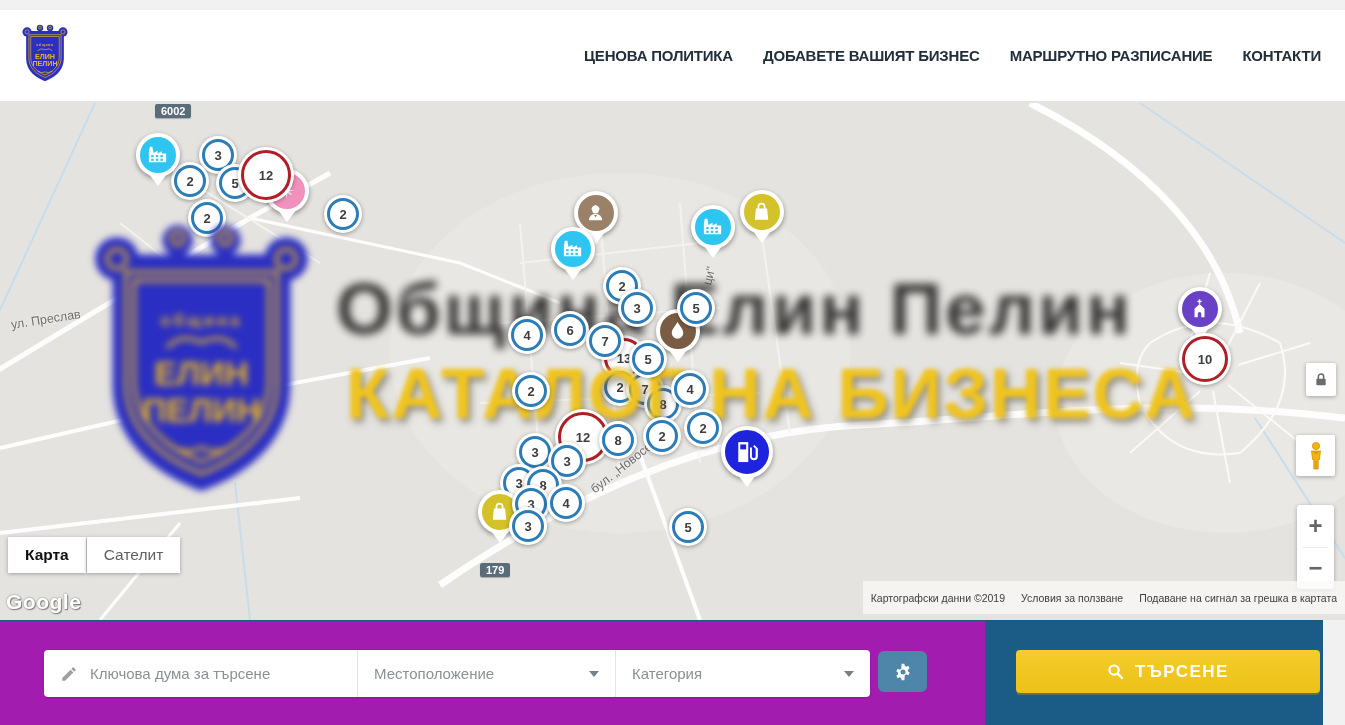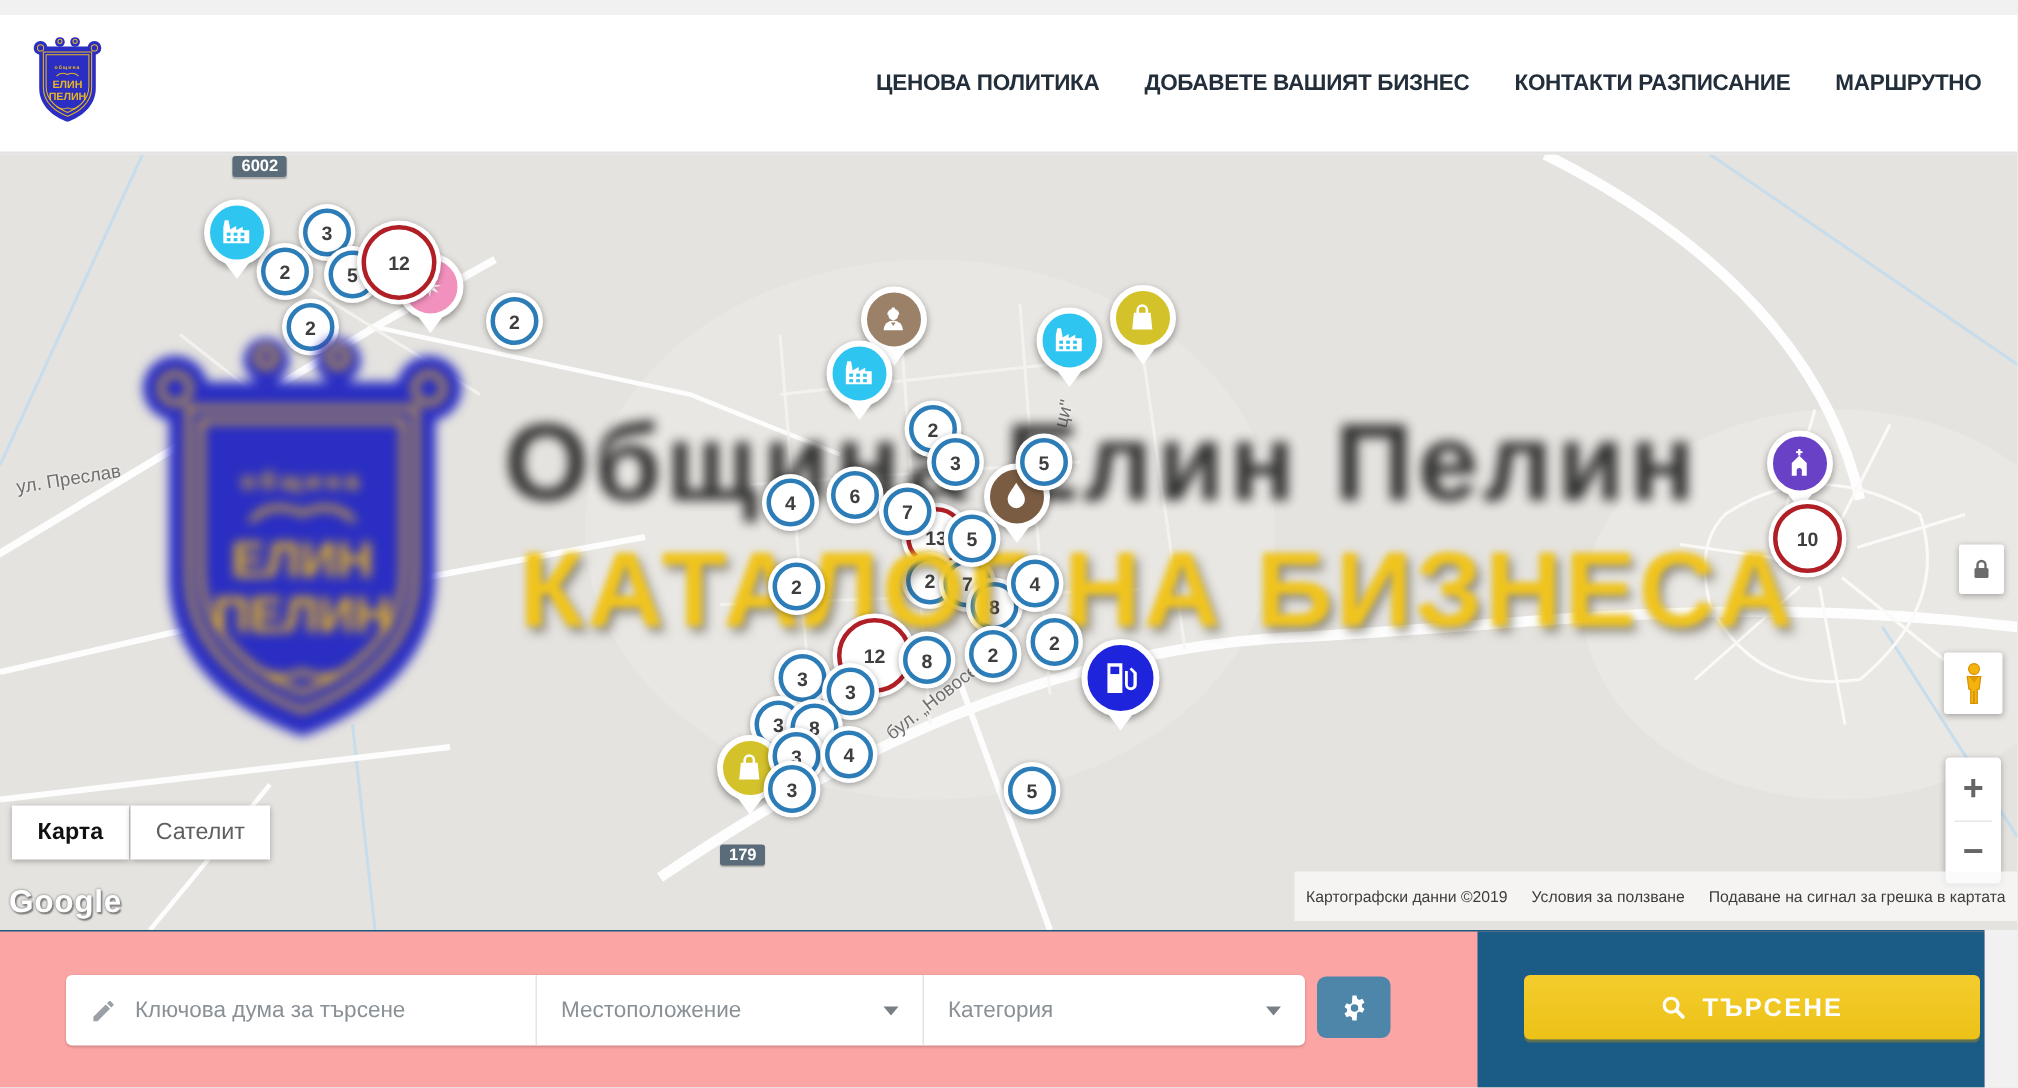--- a/index.html
+++ b/index.html
@@ -39,21 +39,21 @@
   #zoomctl { left:1297px; top:402px; width:37px; height:84px; border-radius:3px; flex-direction:column; }
   .zbtn { width:100%; height:41px; display:flex; align-items:center; justify-content:center; font-size:24px; font-weight:bold; color:#666; cursor:pointer; }
   .zdiv { width:25px; height:1px; background:#e6e6e6; }
   #maptype { position:absolute; left:8px; top:434px; z-index:10; display:flex; gap:1px; }
   .mt-btn { background:#fff; height:36px; line-height:36px; padding:0 17px; font-size:15.5px; box-shadow:0 1px 4px rgba(0,0,0,.3); cursor:pointer; color:#5f5f5f; }
   .mt-btn.active { font-weight:bold; color:#111; }
   #google-logo { position:absolute; left:6px; bottom:6px; z-index:10; font-size:21px; font-weight:bold; color:#fff; letter-spacing:.5px; text-shadow:0 0 1px #9a9a9a,0 0 2px #8a8a8a,1px 1px 1px #777; cursor:pointer; }
   #attrib { position:absolute; right:0; bottom:6px; height:33px; background:rgba(250,250,250,.75); display:flex; gap:16px; align-items:center; padding:0 8px; font-size:10.5px; color:#3d3d3d; z-index:10; white-space:nowrap; }
   #attrib span { cursor:default; } #attrib a { color:#3d3d3d; text-decoration:none; cursor:pointer; }
   
-  #searchbar { position:relative; width:1323px; height:105px; background:#fca5a5; border-top:1px solid #1b5a80; }
+  #searchbar { position:relative; width:1323px; height:105px; background:#a21caf; border-top:1px solid #1b5a80; }
   .sb-right { position:absolute; left:985px; top:0; right:0; bottom:0; background:#1a5c85; }
   .sb-white { position:absolute; left:44px; top:29px; width:826px; height:47px; background:#fff; border-radius:4px; display:flex; box-shadow:0 1px 2px rgba(0,0,0,.2); }
   .field { display:flex; align-items:center; font-size:15px; color:#8a9196; }
   .f-key { width:313px; padding-left:16px; gap:12px; }
   .f-key input { border:0; outline:0; flex:1; font-size:15px; font-family:inherit; color:#444; height:100%; background:transparent; }
   .f-key input::placeholder { color:#8a9196; }
   .f-sel { border-left:1px solid #e4e4e4; padding:0 16px; justify-content:space-between; cursor:pointer; }
   .f-cat { width:255px; } .f-loc { width:258px; }
   .caret { width:0; height:0; border-left:5px solid transparent; border-right:5px solid transparent; border-top:6px solid #787f85; }
   .gear-btn { position:absolute; left:878px; top:30px; width:49px; height:41px; border:0; border-radius:6px; background:#4d86a9; color:#fff; display:flex; align-items:center; justify-content:center; cursor:pointer; }
@@ -94,22 +94,22 @@
 
 <header>
   <div class="brand">
     <svg class="brand-crest">
         <use href="#crest"></use>
       </svg>
   </div>
   <nav>
     <a>ЦЕНОВА ПОЛИТИКА</a>
     <a>ДОБАВЕТЕ ВАШИЯТ БИЗНЕС</a>
-    <a>КОНТАКТИ РАЗПИСАНИЕ</a>
-    <a>МАРШРУТНО</a>
+    <a>МАРШРУТНО РАЗПИСАНИЕ</a>
+    <a>КОНТАКТИ</a>
   </nav>
 </header>
 
 <div id="map">
   <svg id="roads" width="1345" height="517">
     <rect width="1345" height="517" fill="#e5e3df"></rect>
     <ellipse cx="1225" cy="300" rx="170" ry="130" fill="#eae8e4"></ellipse>
     <ellipse cx="620" cy="250" rx="230" ry="180" fill="#e9e7e3"></ellipse>
     <g stroke="#c3dcec" stroke-width="2" fill="none" opacity=".9">
       <path d="M95 0 L0 207"></path>

